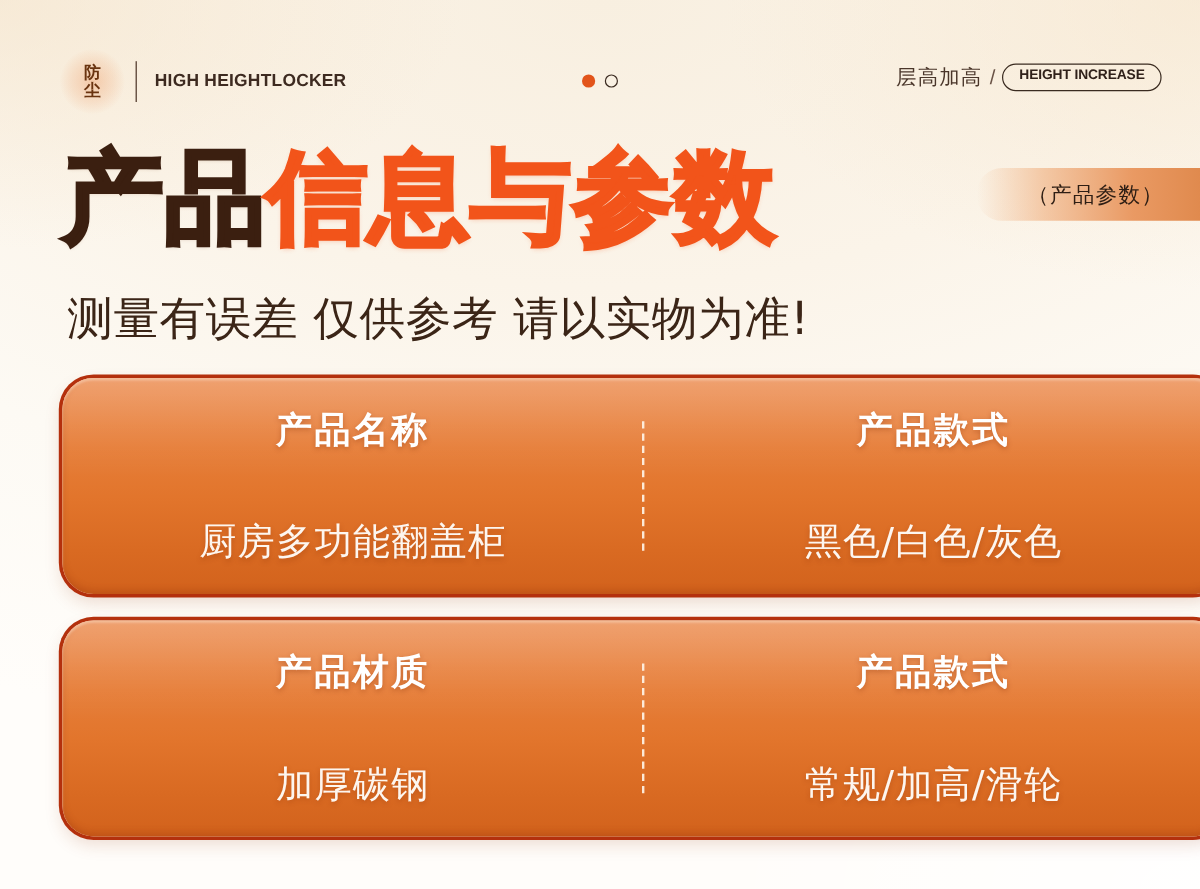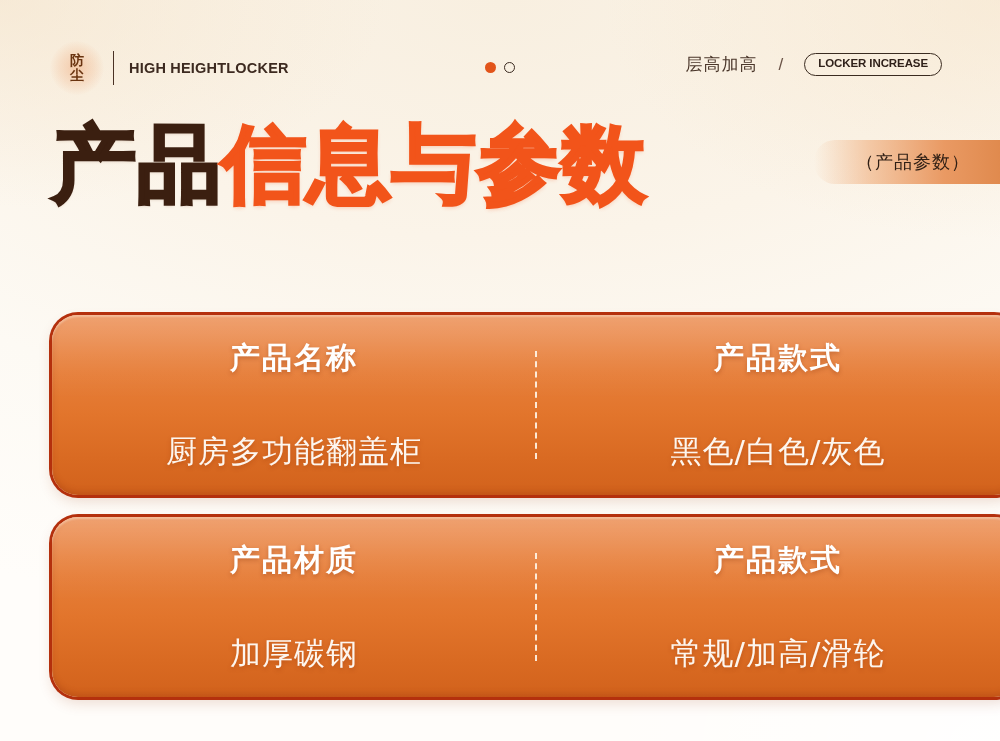--- a/index.html
+++ b/index.html
@@ -114,25 +114,25 @@
     width: 11px;
     height: 11px;
     border-radius: 50%;
   }
   .dot.filled { background: #e2541a; }
   .dot.hollow { background: transparent; border: 1.6px solid #3a2a20; width: 9px; height: 9px; }
 
   
   .tagline {
     position: absolute;
-    right: 58px;
+    right: 32px;
     top: 13px;
     display: flex;
     align-items: center;
-    gap: 20px;
+    gap: 5px;
     text-align: right;
   }
   .tagline-cn {
     font-size: 17px;
     color: #4a362a;
     letter-spacing: 1px;
     font-family: "DejaVu Sans", "Liberation Sans", sans-serif;
   }
   .tagline-slash {
     font-size: 17px;
@@ -294,30 +294,31 @@
     </div>
 
     <div class="dots">
       <div class="dot filled"></div>
       <div class="dot hollow"></div>
     </div>
 
     <div class="tagline">
       <div class="tagline-cn">层高加高</div>
       <div class="tagline-slash">/</div>
-      <div class="tagline-pill">LOCKER INCREASE</div>
+      <div class="tagline-pill">HEIGHT INCREASE</div>
     </div>
   </div>
 
   <div class="params-badge">（产品参数）</div>
 
   <div class="title">
     <span class="dark">产品</span><span class="accent">信息与参数</span>
   </div>
 
+  <div class="subtitle">测量有误差 仅供参考 请以实物为准!</div>
 
   <div class="card card-1">
     <div class="cell">
       <div class="cell-label">产品名称</div>
       <div class="cell-value">厨房多功能翻盖柜</div>
     </div>
     <div class="divider"></div>
     <div class="cell">
       <div class="cell-label">产品款式</div>
       <div class="cell-value">黑色/白色/灰色</div>

